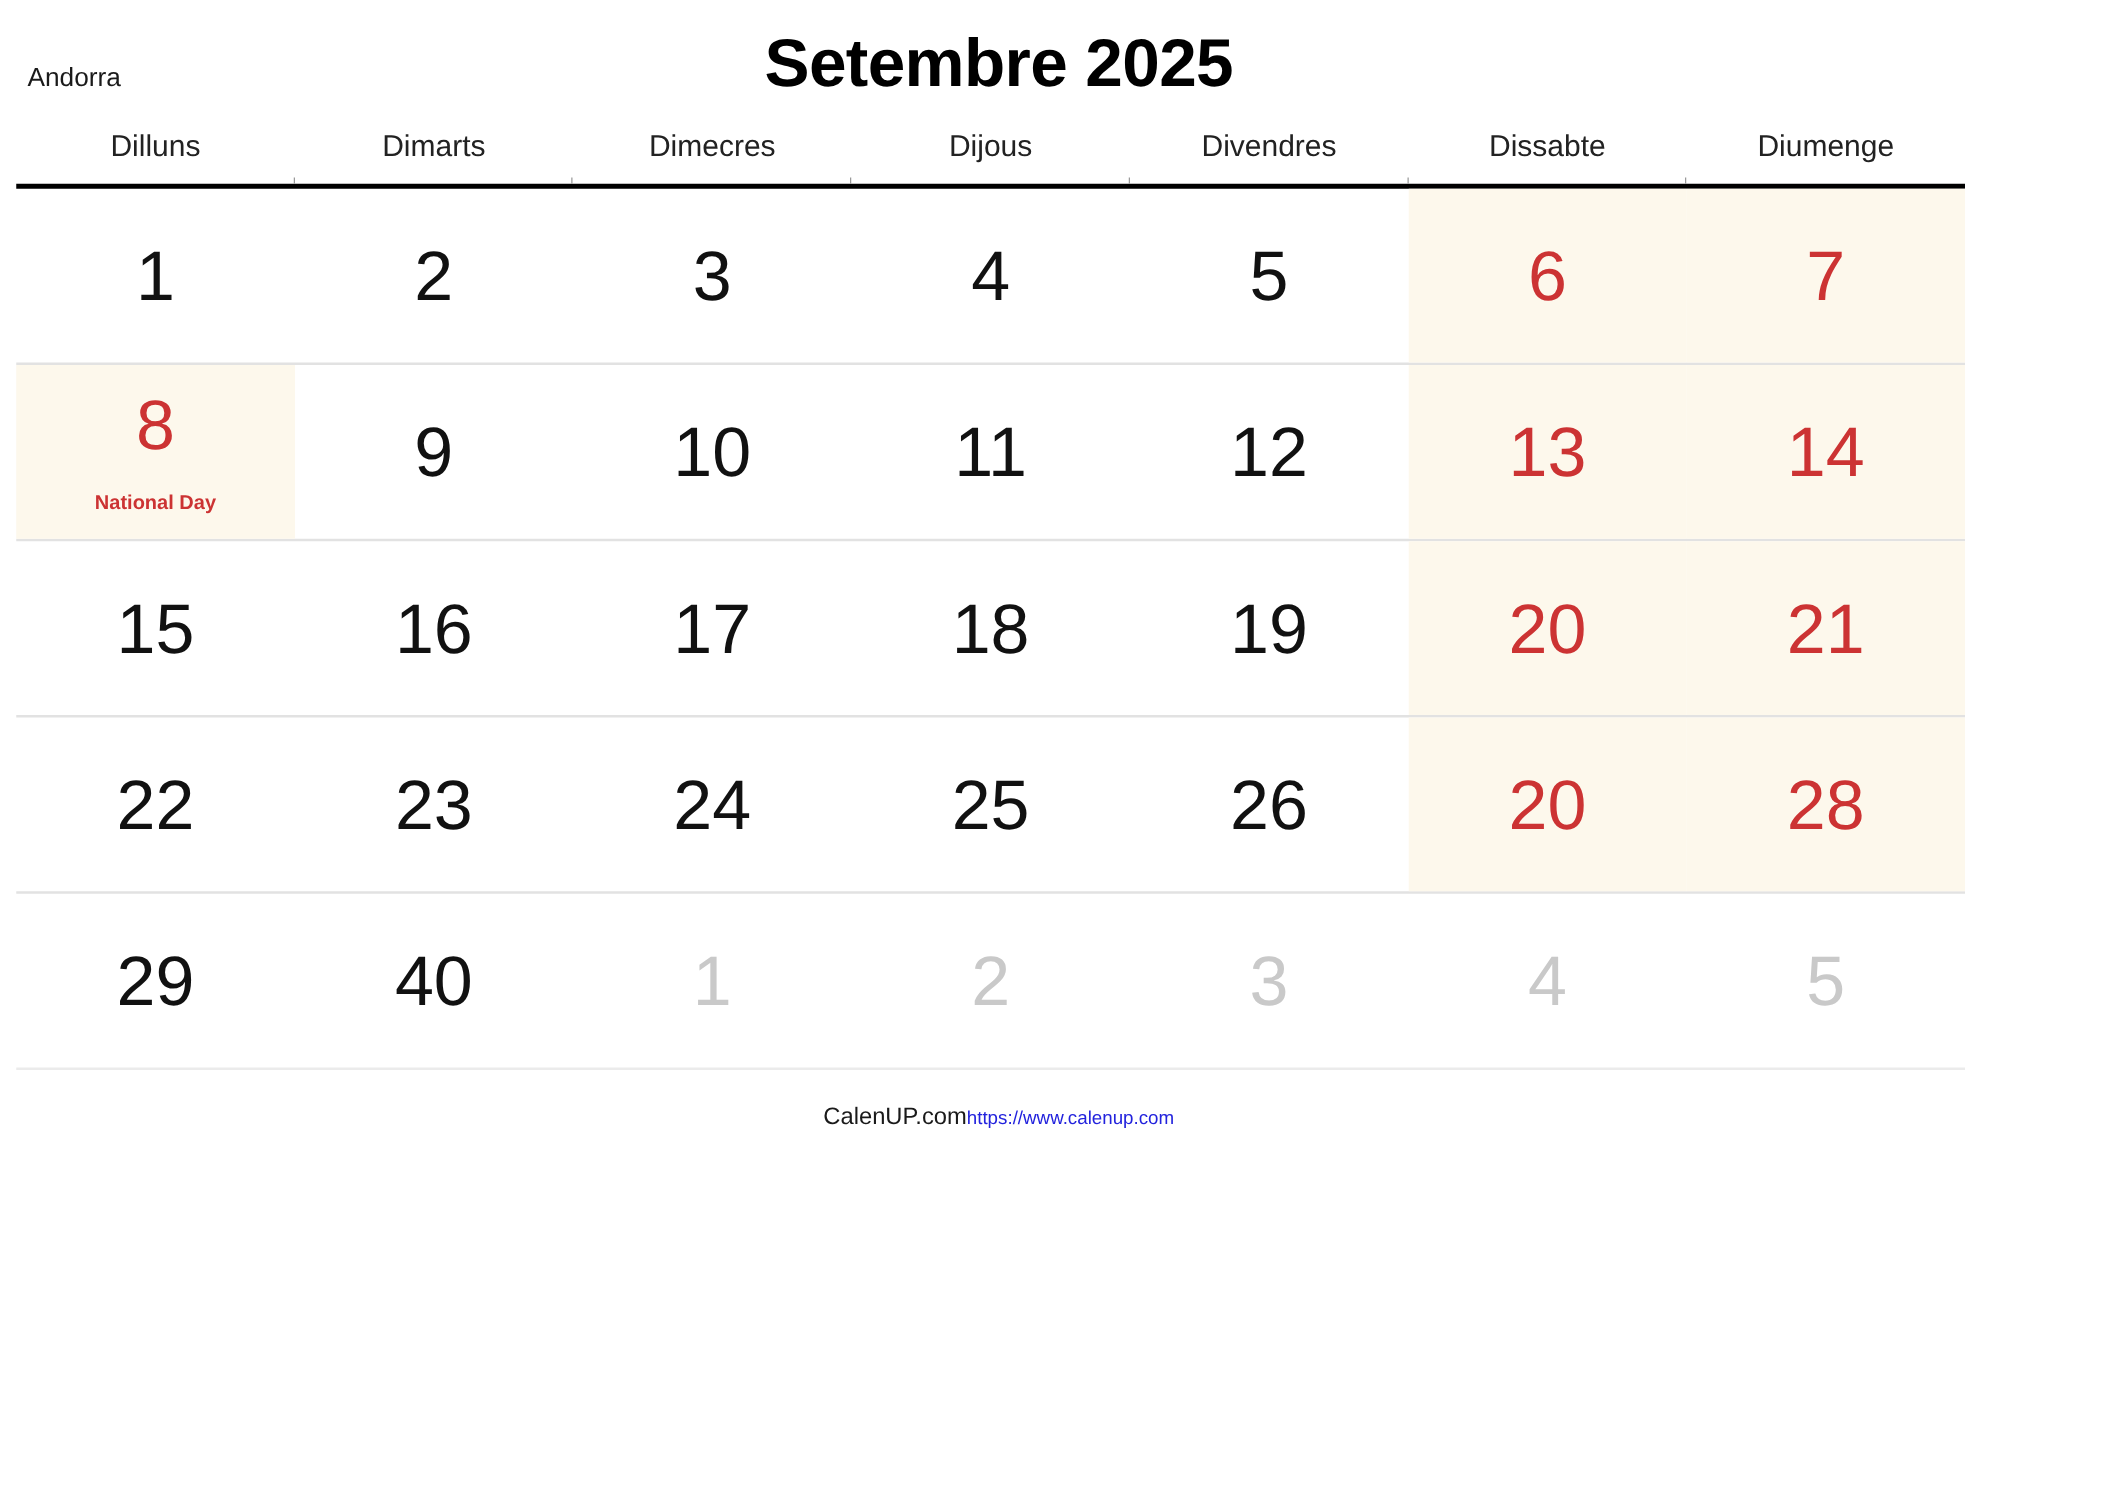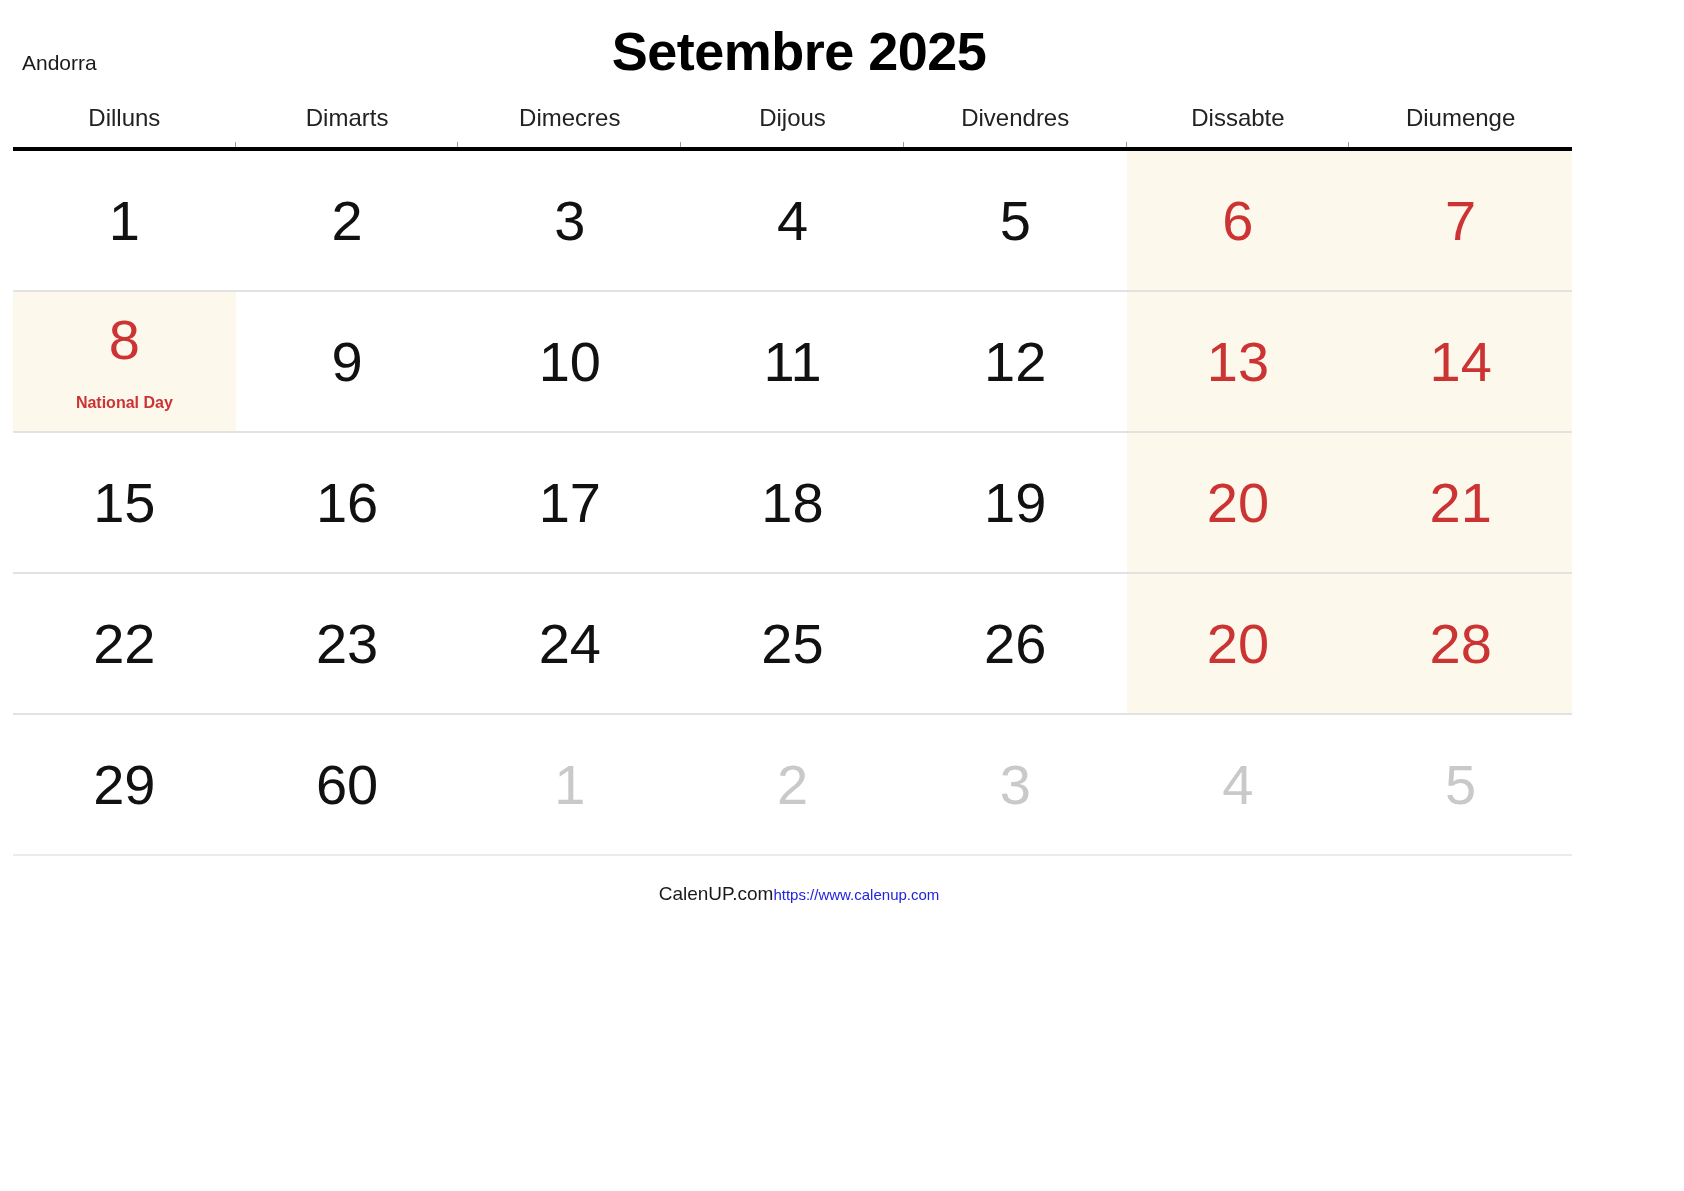--- a/index.html
+++ b/index.html
@@ -279,21 +279,21 @@
           </div>
           <div class="day-cell weekend shaded">
             <div class="day-num">28</div>
           </div>
         </div>
         <div class="week-row">
           <div class="day-cell">
             <div class="day-num">29</div>
           </div>
           <div class="day-cell">
-            <div class="day-num">60</div>
+            <div class="day-num">40</div>
           </div>
           <div class="day-cell other-month">
             <div class="day-num">1</div>
           </div>
           <div class="day-cell other-month">
             <div class="day-num">2</div>
           </div>
           <div class="day-cell other-month">
             <div class="day-num">3</div>
           </div>

